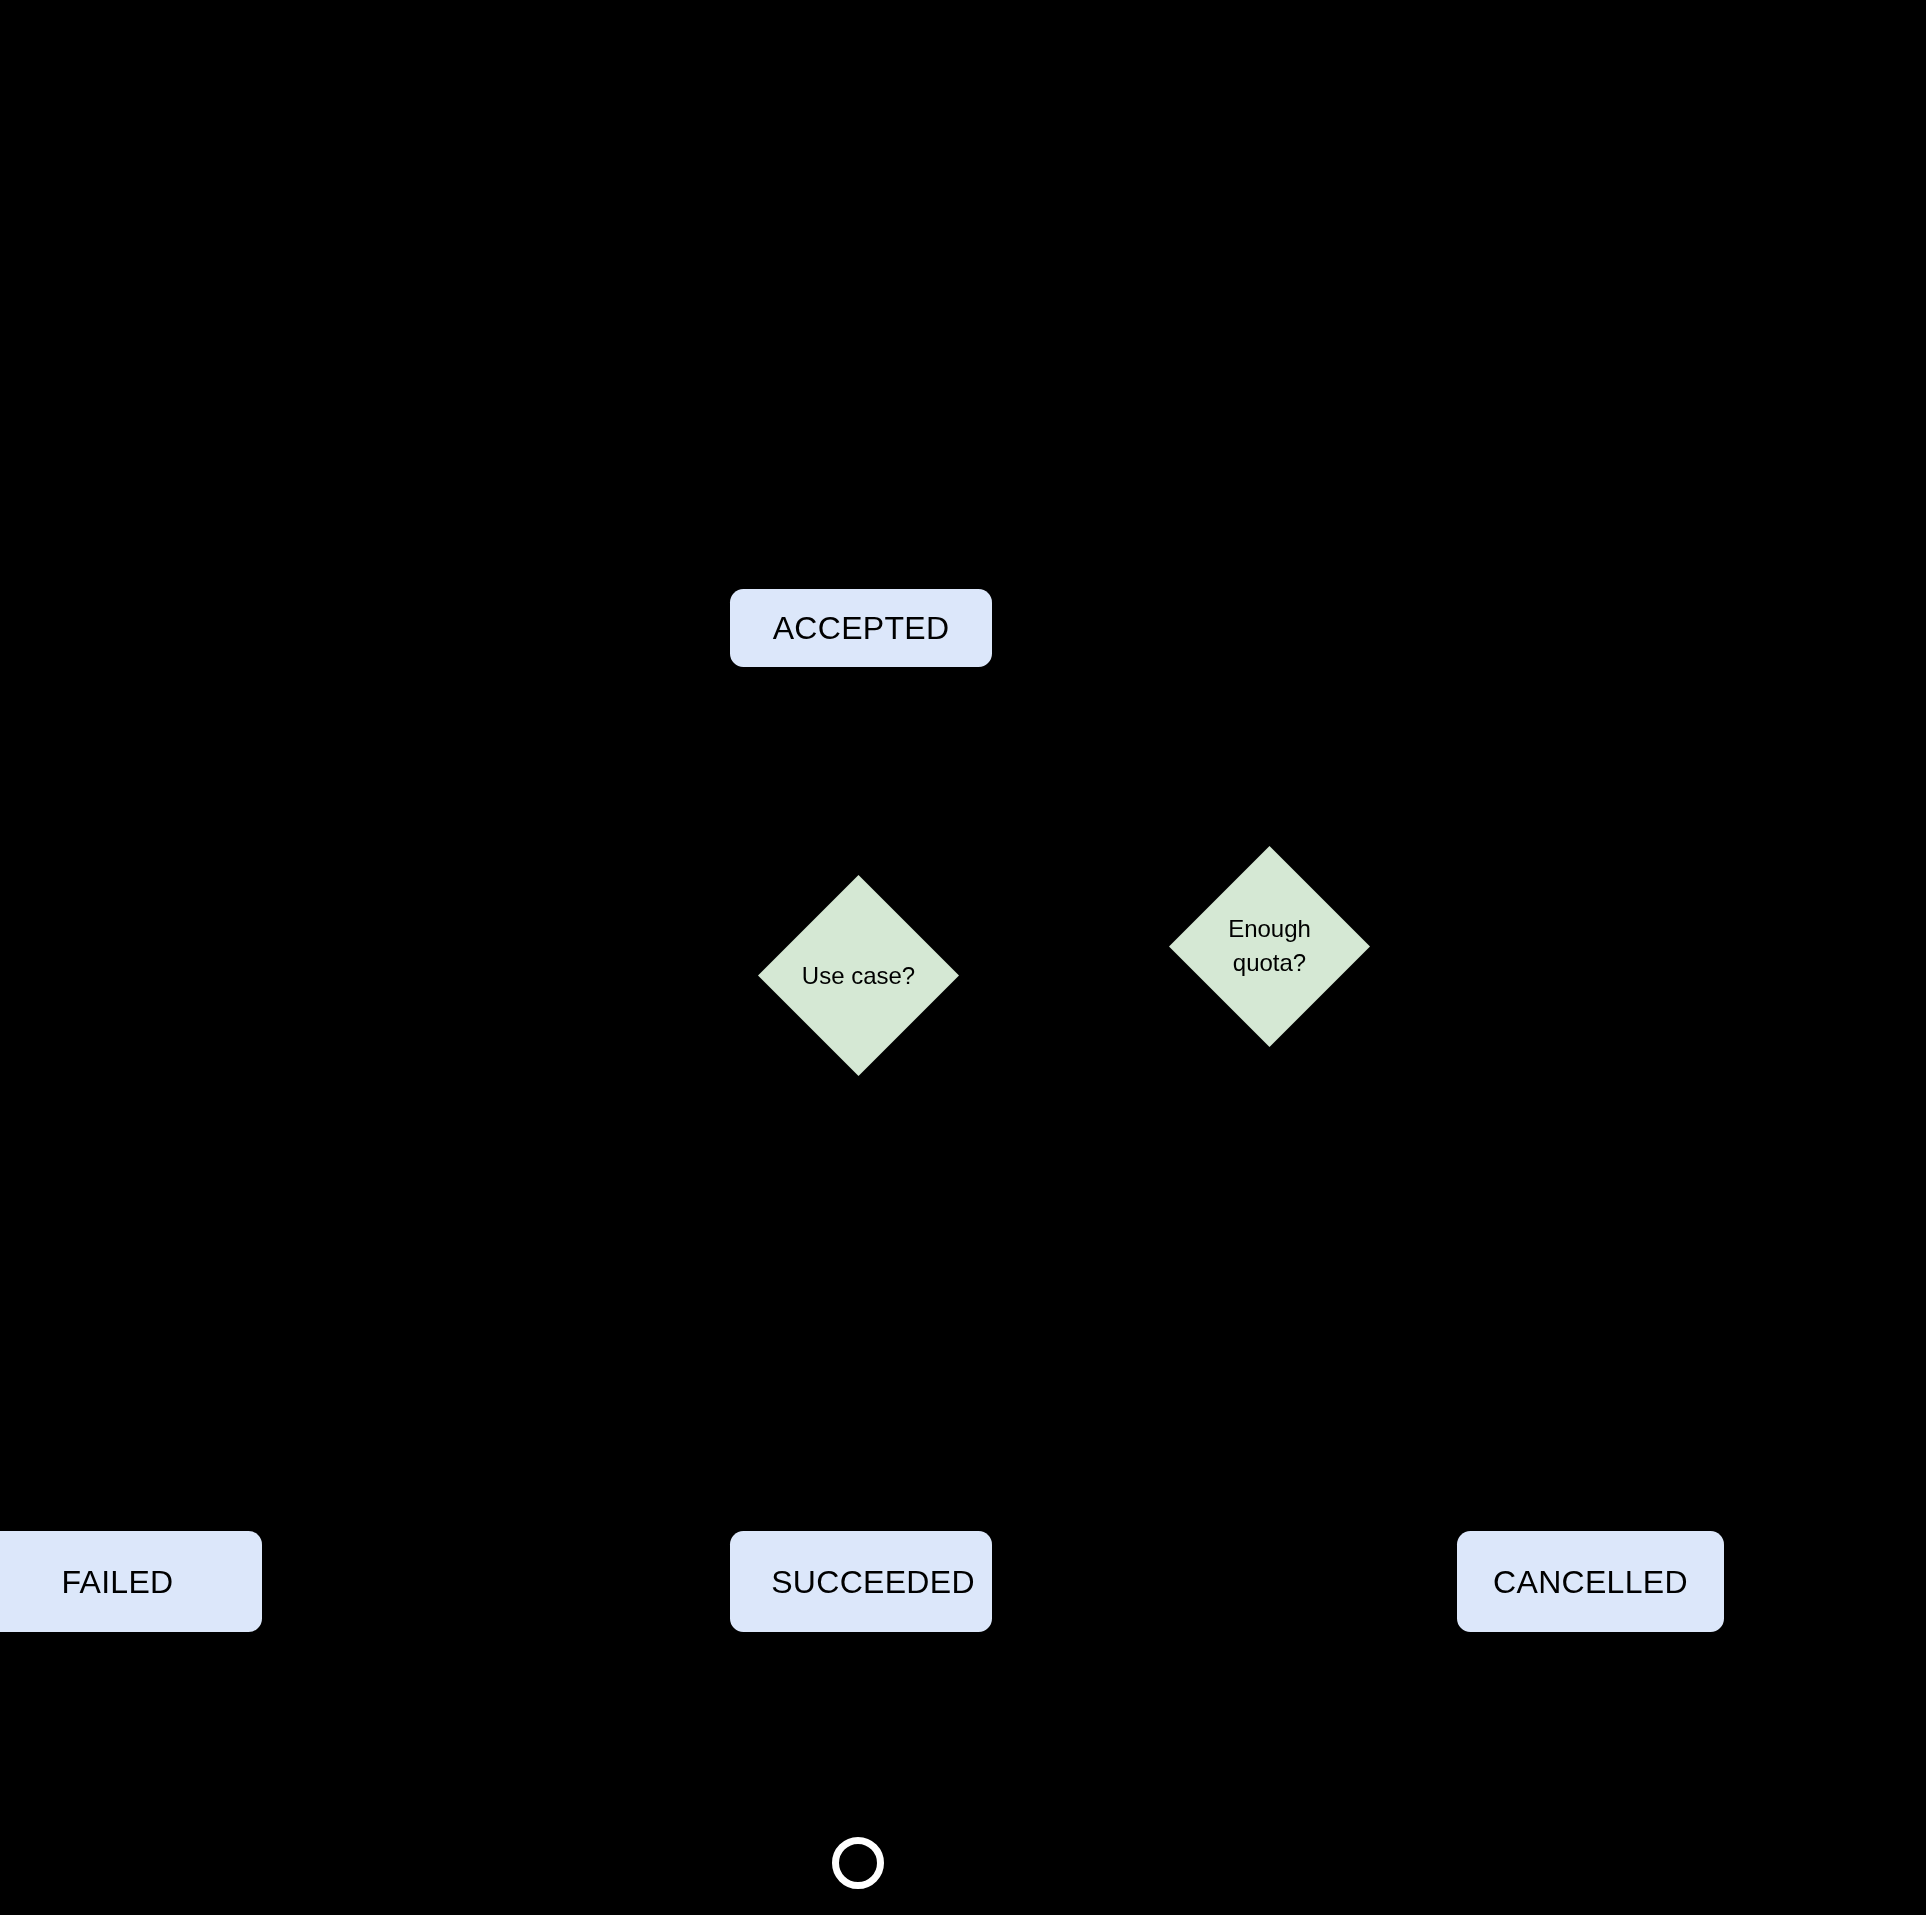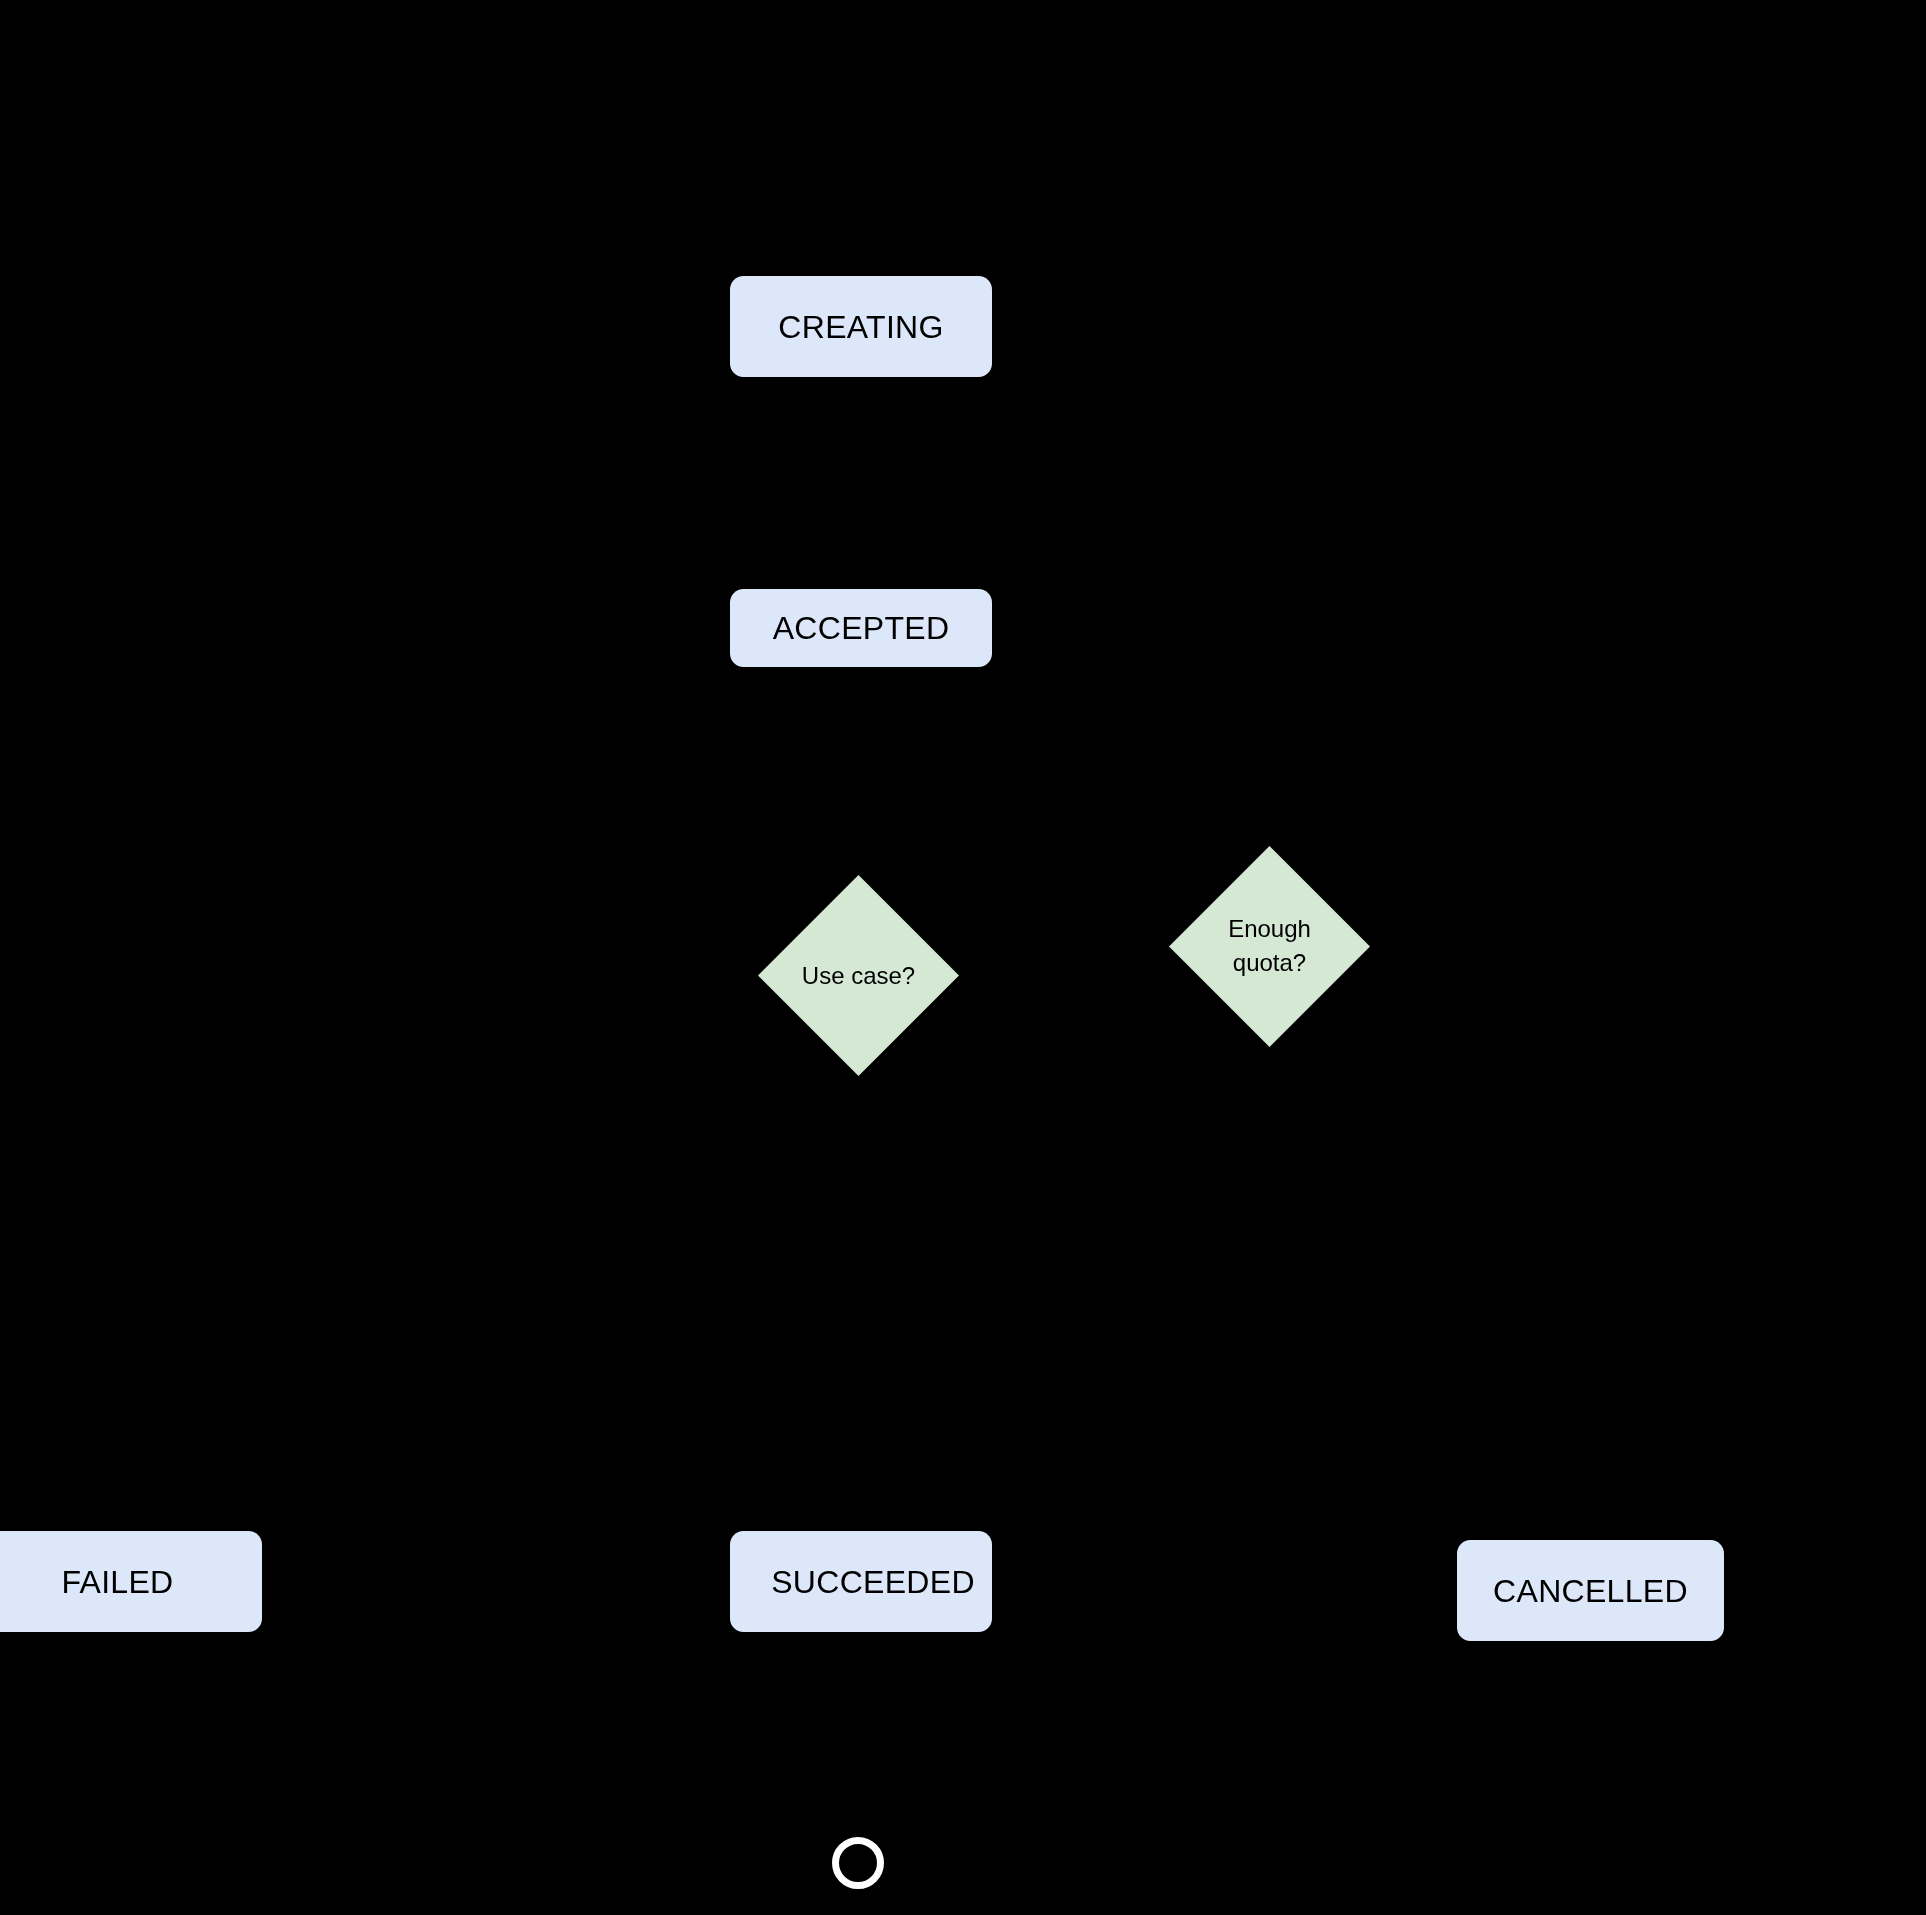--- a/index.html
+++ b/index.html
@@ -88,37 +88,34 @@
       <path d="M1666 1335 L1666 1638"></path>
       <path d="M1666 1335 L1666 1470 L2458 1470 L2458 1638"></path>
       <path d="M857 2028 L857 2880 L228 2880 L228 2965"></path>
       <path d="M1666 2028 L1666 2965"></path>
       <path d="M2458 2028 L2458 2358"></path>
       <path d="M2458 2748 L2458 2880 L3081 2880 L3081 2965"></path>
       <path d="M1666 3160 L1666 3558"></path>
     </g>
   </svg>
 
-  <div class="state-box" style="left:730px; top:276px; width:262px; height:101px;">
-    <span class="label">CREATING</span>
-  </div>
 
   <div class="state-box" style="left:730px; top:589px; width:262px; height:78px;">
     <span class="label">ACCEPTED</span>
   </div>
 
   <div class="state-box" style="left:-27px; top:1531px; width:289px; height:101px;">
     <span class="label">FAILED</span>
   </div>
 
   <div class="state-box" style="left:730px; top:1531px; width:262px; height:101px;padding-left:24px;">
     <span class="label">SUCCEEDED</span>
   </div>
 
-  <div class="state-box" style="left:1457px; top:1531px; width:267px; height:101px;margin-top:9px;">
+  <div class="state-box" style="left:1457px; top:1531px; width:267px; height:101px;">
     <span class="label">CANCELLED</span>
   </div>
 
 
   <div class="decision" style="left:758px; top:875px; width:201px; height:201px;">
     <div class="dia-shape"></div>
     <div class="dia-text">
       <div>Use case?</div>
     </div>
   </div>

